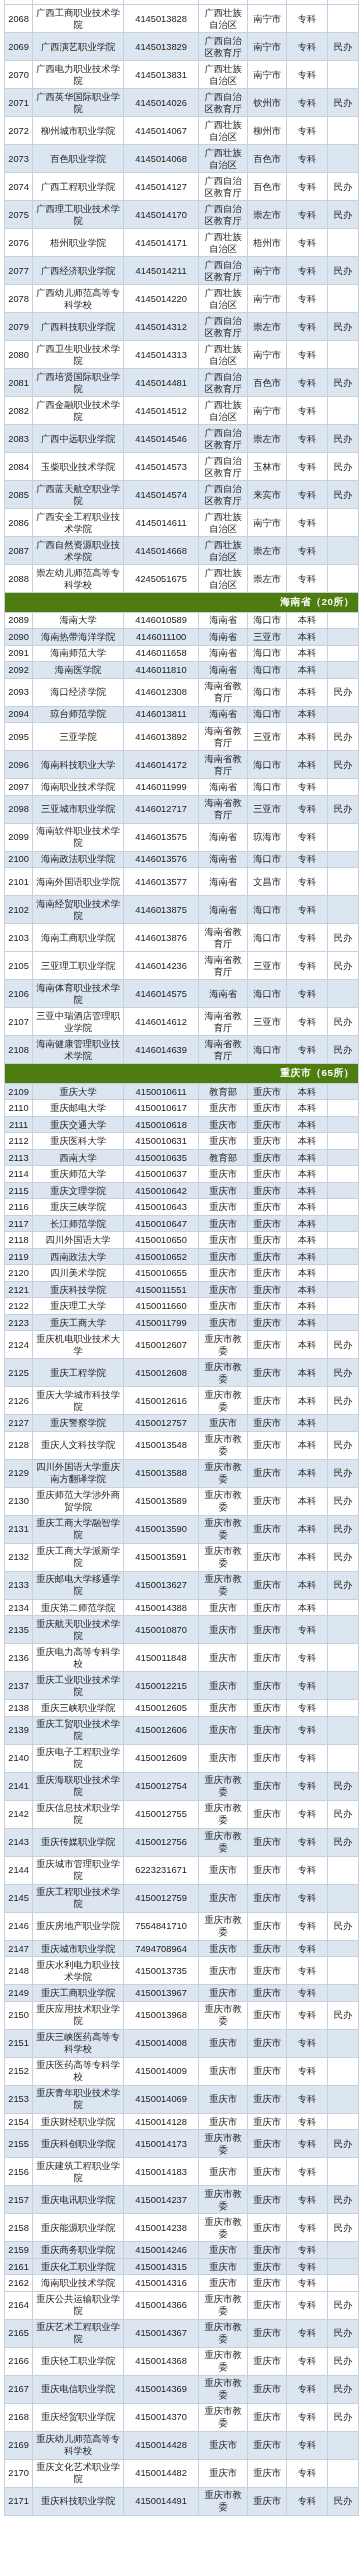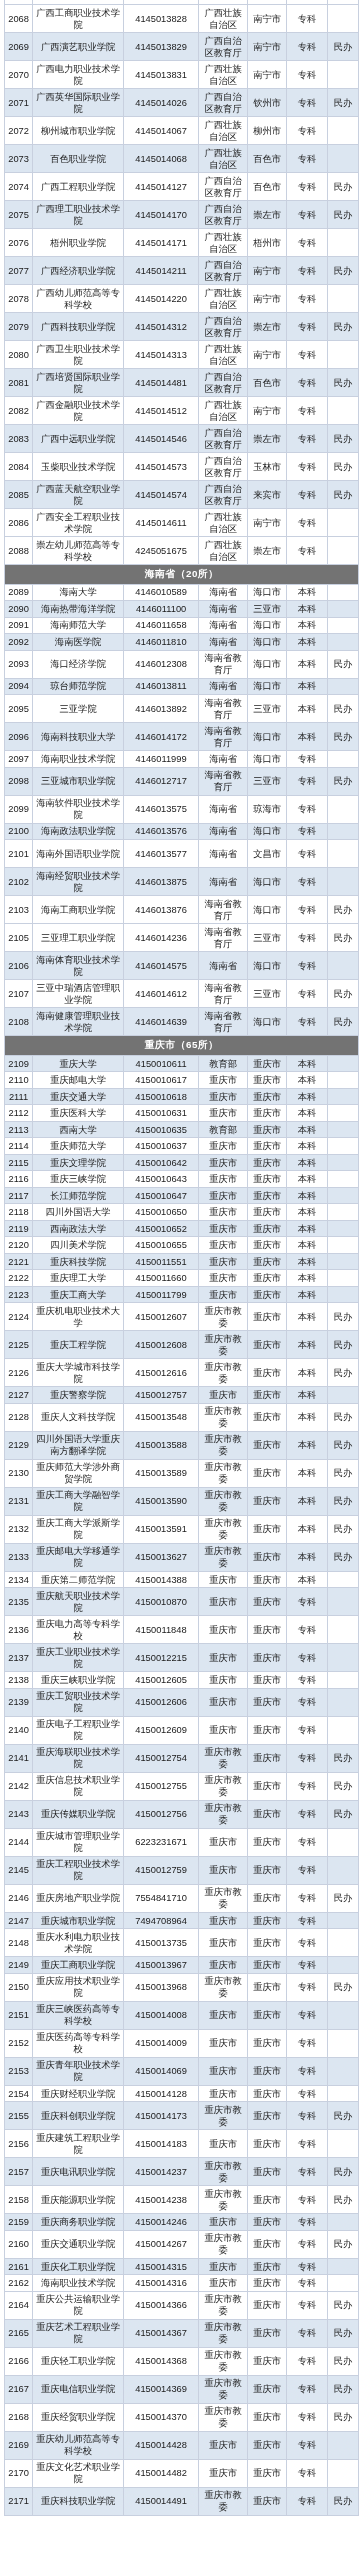--- a/index.html
+++ b/index.html
@@ -16,22 +16,22 @@
     text-align:center;vertical-align:middle;
     padding:1.5px 1px;overflow:hidden;
     background:#ffffff;
   }
   td.name-cell{padding:1.5px 5.7px;}
   td.authority-cell{padding:1.5px 3.6px;}
   tr.h1{height:16.5px;margin-top:28px;}
   tr.h2{height:28px;}
   tr.zebra-blue td{background:#dce6f1;}
   tr.section-header td{
-    background:#737373;color:#ffffff;font-weight:bold;
-    text-align:center;font-size:9.8px;padding:2.1px 4.1px;height:14.4px;letter-spacing:0.5px;
+    background:#4d7c0f;color:#ffffff;font-weight:bold;
+    text-align:right;font-size:9.8px;padding:2.1px 4.1px;height:14.4px;letter-spacing:0.5px;
   }
   tr.cut-top td{height:4.1px;padding:0;border-top:none;}
 </style>
 </head>
 <body>
 
 <div class="page">
 
   <table class="univ">
     <colgroup>
@@ -217,20 +217,29 @@
     </tr>
         <tr class="h2">
       <td class="seq-cell">2086</td>
       <td class="name-cell">广西安全工程职业技术学院</td>
       <td class="code-cell">4145014611</td>
       <td class="authority-cell">广西壮族自治区</td>
       <td class="city-cell">南宁市</td>
       <td class="level-cell">专科</td>
       <td class="type-cell"></td>
     </tr>
+        <tr class="zebra-blue h2">
+      <td class="seq-cell">2087</td>
+      <td class="name-cell">广西自然资源职业技术学院</td>
+      <td class="code-cell">4145014668</td>
+      <td class="authority-cell">广西壮族自治区</td>
+      <td class="city-cell">崇左市</td>
+      <td class="level-cell">专科</td>
+      <td class="type-cell"></td>
+    </tr>
         <tr class="h2">
       <td class="seq-cell">2088</td>
       <td class="name-cell">崇左幼儿师范高等专科学校</td>
       <td class="code-cell">4245051675</td>
       <td class="authority-cell">广西壮族自治区</td>
       <td class="city-cell">崇左市</td>
       <td class="level-cell">专科</td>
       <td class="type-cell"></td>
     </tr>
         <tr class="section-header">
@@ -861,29 +870,20 @@
       <td class="type-cell">民办</td>
     </tr>
         <tr class="zebra-blue h1">
       <td class="seq-cell">2159</td>
       <td class="name-cell">重庆商务职业学院</td>
       <td class="code-cell">4150014246</td>
       <td class="authority-cell">重庆市</td>
       <td class="city-cell">重庆市</td>
       <td class="level-cell">专科</td>
       <td class="type-cell"></td>
-    </tr>
-        <tr class="h2">
-      <td class="seq-cell">2160</td>
-      <td class="name-cell">重庆交通职业学院</td>
-      <td class="code-cell">4150014267</td>
-      <td class="authority-cell">重庆市教委</td>
-      <td class="city-cell">重庆市</td>
-      <td class="level-cell">专科</td>
-      <td class="type-cell">民办</td>
     </tr>
         <tr class="zebra-blue h1">
       <td class="seq-cell">2161</td>
       <td class="name-cell">重庆化工职业学院</td>
       <td class="code-cell">4150014315</td>
       <td class="authority-cell">重庆市</td>
       <td class="city-cell">重庆市</td>
       <td class="level-cell">专科</td>
       <td class="type-cell"></td>
     </tr>

